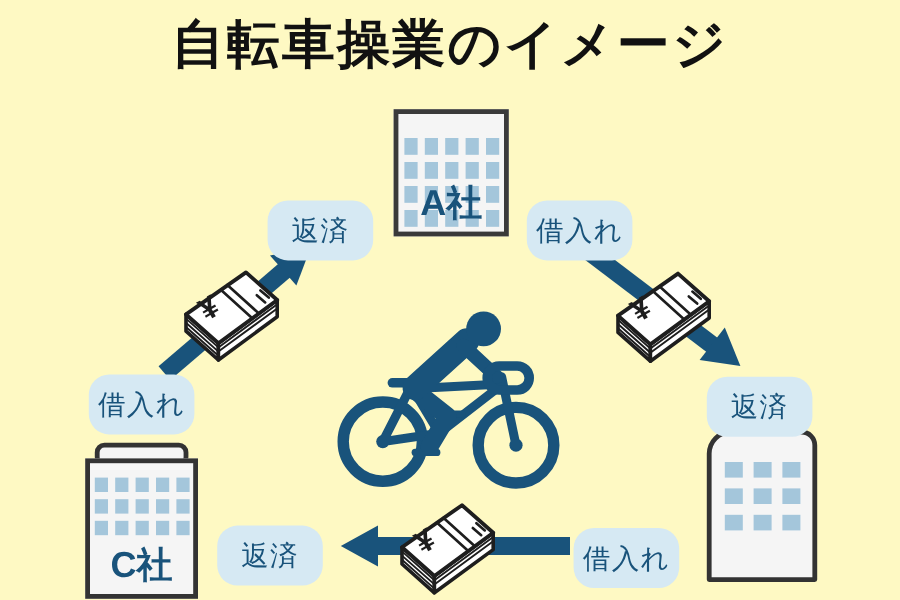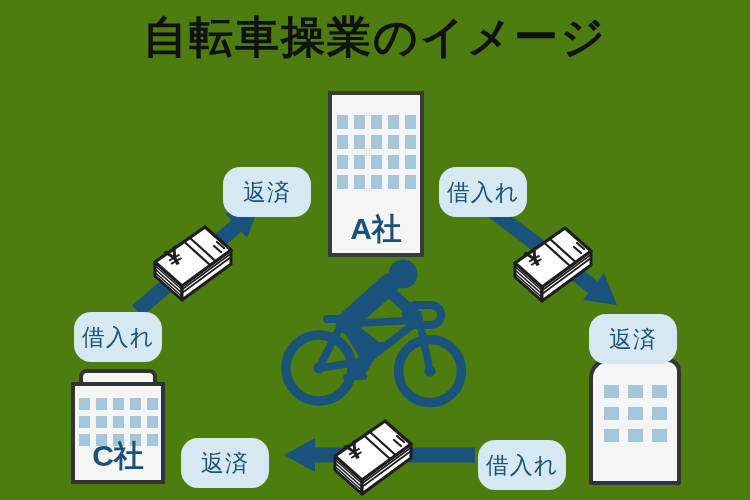--- a/index.html
+++ b/index.html
@@ -5,53 +5,53 @@
   :root{
     --accent-teal:#19537b;
     --pill-bg:#d6e9f3;
     --window-blue:#a4c6db;
     --building-fill:#f5f5f5;
     --outline-dark:#333333;
     --title-ink:#111111;
   }
   html,body{margin:0;padding:0;background:#fff;}
   .stage{
-    position:relative;width:750px;height:500px;background:#4d7c0f;overflow:hidden;
+    position:relative;width:750px;height:500px;background:#fef9c3;overflow:hidden;
     font-family:"Liberation Sans","DejaVu Sans",sans-serif;
   }
   .title{
     position:absolute;top:8px;left:0;width:100%;text-align:center;
     font-size:44px;font-weight:900;letter-spacing:2px;color:var(--title-ink);
   }
   .layer{position:absolute;left:0;top:0;z-index:1;}
   
   .building{
     position:absolute;background:var(--building-fill);
     border:4px solid var(--outline-dark);box-sizing:border-box;z-index:2;
   }
   .building .windows{
     position:absolute;left:0;right:0;display:grid;justify-content:center;
   }
   .win{background:var(--window-blue);}
   .building .co-label{
     position:absolute;bottom:3px;left:0;width:100%;text-align:center;
     font-size:30px;font-weight:700;color:var(--accent-teal);
   }
-  .building-a{left:328px;top:91px;width:96px;height:166px;border-color:#3a3a3a;padding-left:32px;}
+  .building-a{left:328px;top:91px;width:96px;height:106px;border-color:#3a3a3a;padding-left:32px;}
   .building-a .windows{top:20px;gap:6px;}
   .building-a .win{width:11px;height:14px;}
   .building-b{left:589px;top:358px;width:92px;height:127px;border-radius:20px 13px 2px 2px;}
   .building-b .windows{top:23px;gap:9px;}
   .building-b .win{width:15px;height:13px;}
   .building-c-wrap{position:absolute;left:71px;top:369px;width:94px;height:118px;z-index:2;}
   .building-c-cap{
     position:absolute;left:8px;top:0;width:78px;height:20px;box-sizing:border-box;
     background:var(--building-fill);border:4px solid var(--outline-dark);border-radius:8px;
   }
-  .building-c{left:0;top:13px;width:94px;height:102px;}
+  .building-c{left:0;top:13px;width:94px;height:117px;}
   .building-c .windows{top:12px;gap:6px;}
   .building-c .win{width:11px;height:12px;}
   
   .pill{
     position:absolute;width:88px;height:50px;border-radius:17px;z-index:3;
     background:var(--pill-bg);color:var(--accent-teal);
     display:flex;align-items:center;justify-content:center;
     font-size:23px;font-weight:400;letter-spacing:1px;
   }
   

